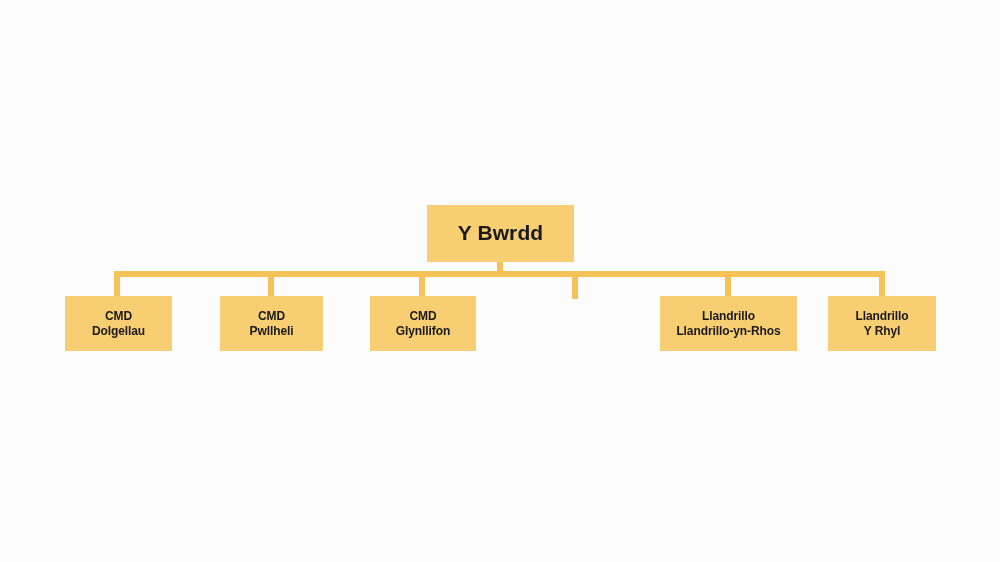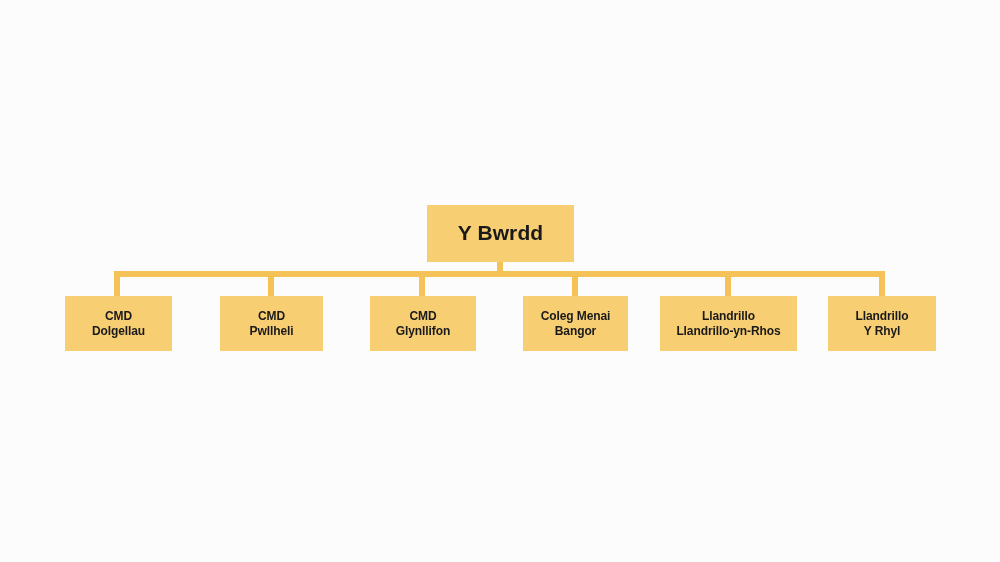--- a/index.html
+++ b/index.html
@@ -112,24 +112,20 @@
   <div class="node node-child child-1">
     <span class="node-label">CMD
 Pwllheli</span>
   </div>
 
   <div class="node node-child child-2">
     <span class="node-label">CMD
 Glynllifon</span>
   </div>
 
-  <div class="node node-child child-3">
-    <span class="node-label">Coleg Menai
-Bangor</span>
-  </div>
 
   <div class="node node-child child-4">
     <span class="node-label">Llandrillo
 Llandrillo-yn-Rhos</span>
   </div>
 
   <div class="node node-child child-5">
     <span class="node-label">Llandrillo
 Y Rhyl</span>
   </div>

